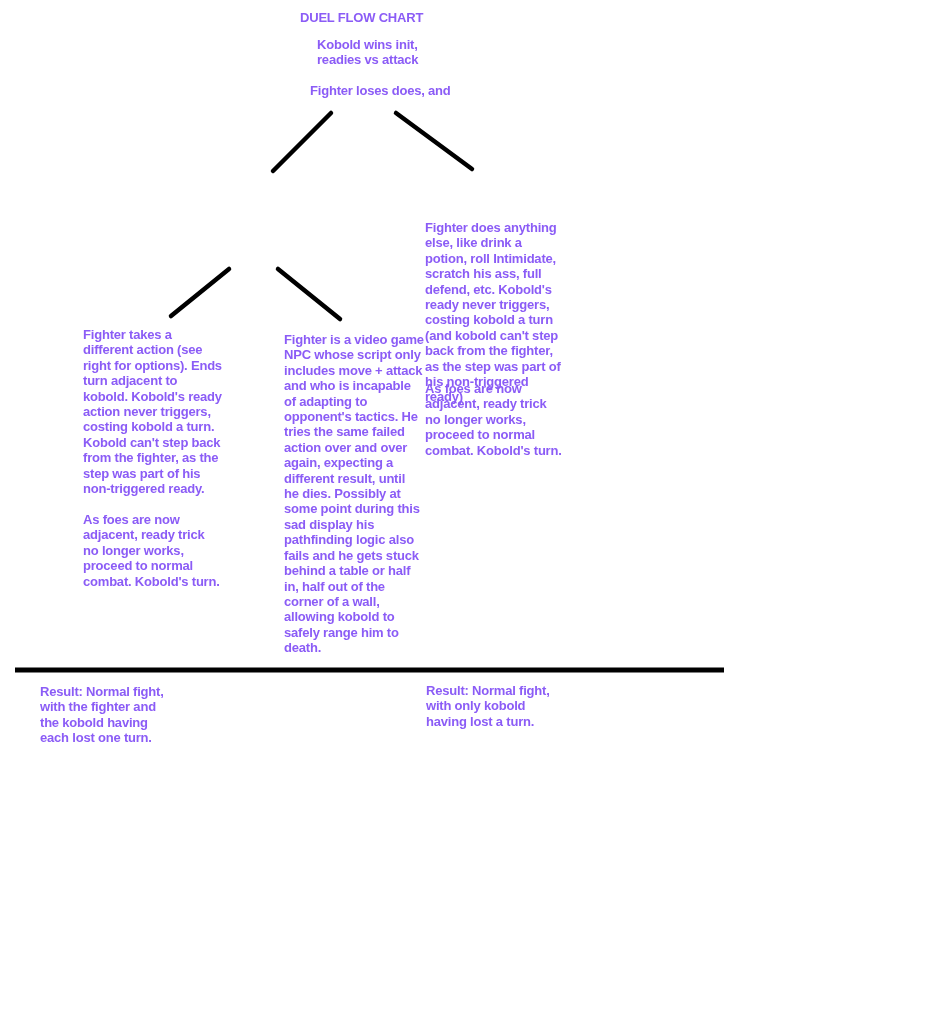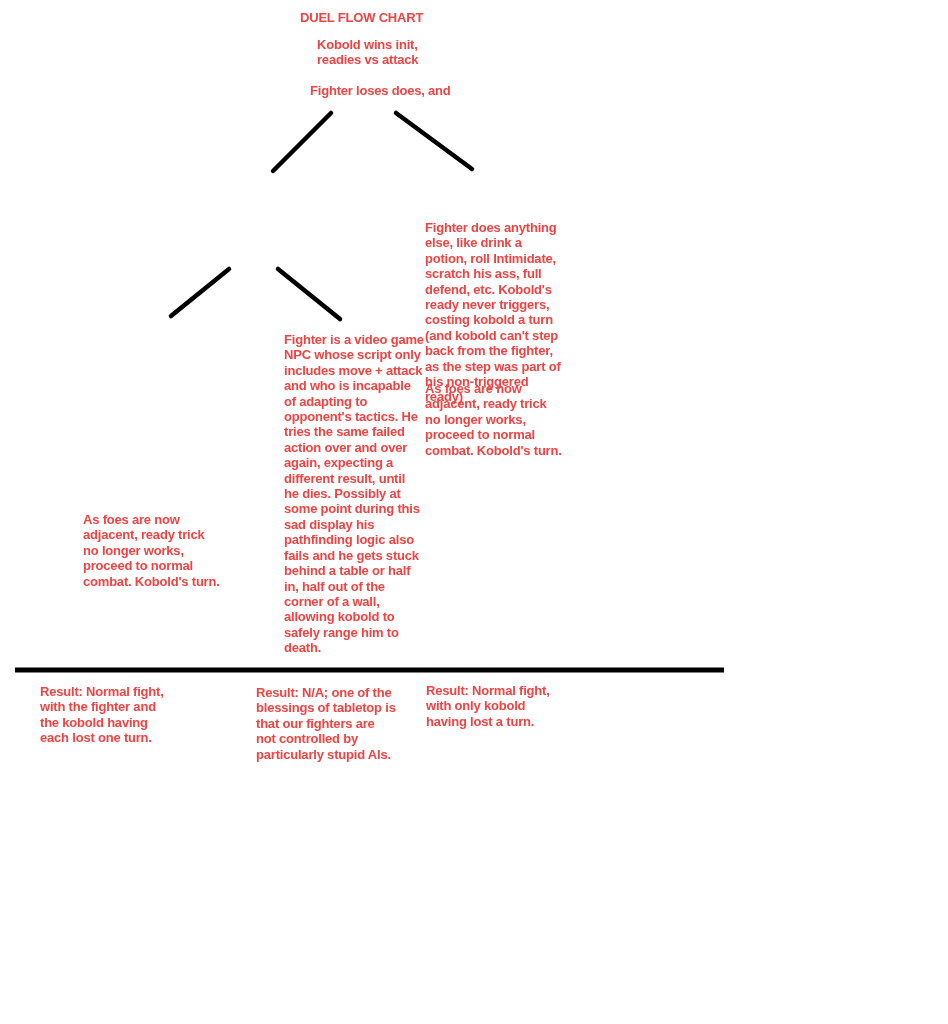--- a/index.html
+++ b/index.html
@@ -13,21 +13,21 @@
     height: 1024px;
     background: #ffffff;
     overflow: hidden;
     font-family: "Liberation Sans", sans-serif;
   }
   .txt {
     position: absolute;
     font-size: 13px;
     line-height: 15.4px;
     font-weight: bold;
-    color: #ef4444;
+    color: #8b5cf6;
     white-space: pre-line;
     letter-spacing: -0.2px;
   }
   #connectors {
     position: absolute;
     left: 0;
     top: 0;
     width: 948px;
     height: 1024px;
   }
@@ -83,20 +83,31 @@
 as the step was part of
 his non-triggered
 ready)</div>
 
   <div class="txt node-other2">As foes are now
 adjacent, ready trick
 no longer works,
 proceed to normal
 combat. Kobold's turn.</div>
 
+  <div class="txt node-diff1">Fighter takes a
+different action (see
+right for options). Ends
+turn adjacent to
+kobold. Kobold's ready
+action never triggers,
+costing kobold a turn.
+Kobold can't step back
+from the fighter, as the
+step was part of his
+non-triggered ready.</div>
 
   <div class="txt node-diff2">As foes are now
 adjacent, ready trick
 no longer works,
 proceed to normal
 combat. Kobold's turn.</div>
 
   <div class="txt node-npc">Fighter is a video game
 NPC whose script only
 includes move + attack
@@ -117,23 +128,18 @@
 corner of a wall,
 allowing kobold to
 safely range him to
 death.</div>
 
   <div class="txt result-left">Result: Normal fight,
 with the fighter and
 the kobold having
 each lost one turn.</div>
 
-  <div class="txt result-middle">Result: N/A; one of the
-blessings of tabletop is
-that our fighters are
-not controlled by
-particularly stupid AIs.</div>
 
   <div class="txt result-right">Result: Normal fight,
 with only kobold
 having lost a turn.</div>
 
 </div>
 
 </body></html>

